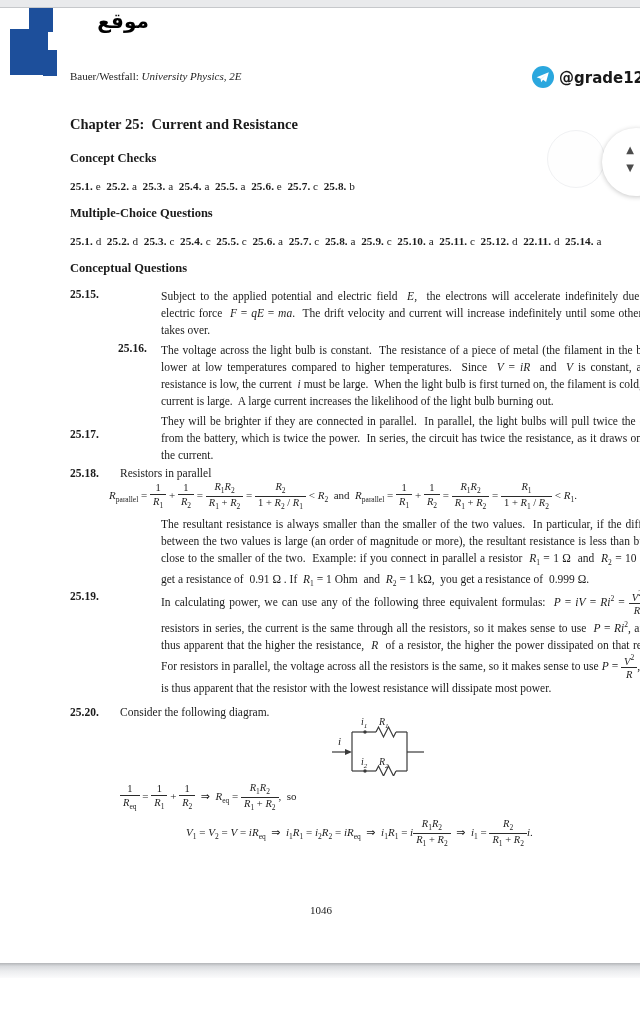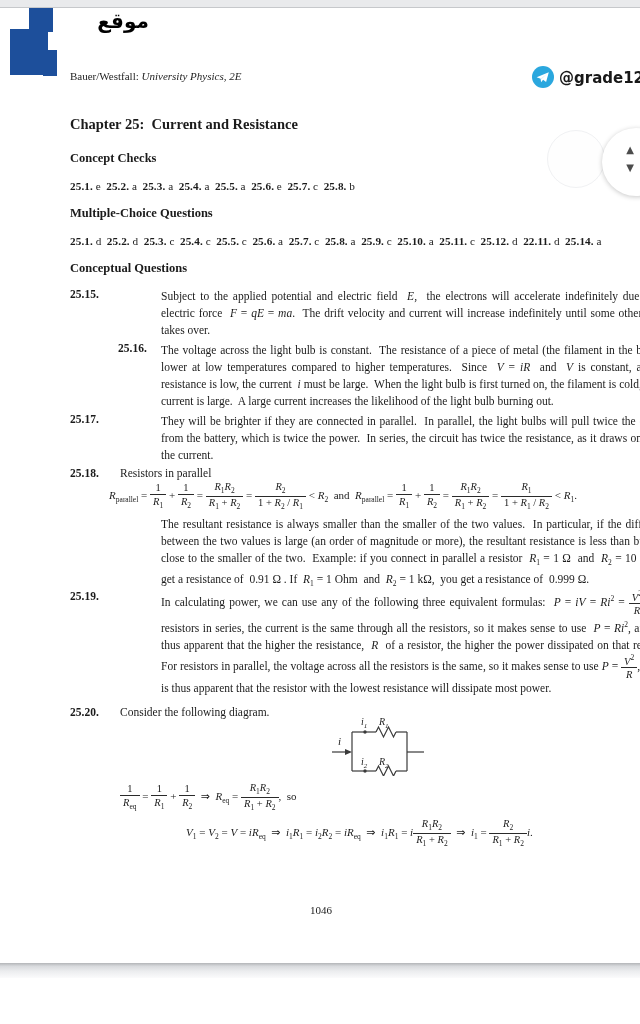--- a/index.html
+++ b/index.html
@@ -88,21 +88,21 @@
   <div class="abs answers" style="left:70px;top:235px;"><b>25.1.</b> d &nbsp;<b>25.2.</b> d &nbsp;<b>25.3.</b> c &nbsp;<b>25.4.</b> c &nbsp;<b>25.5.</b> c &nbsp;<b>25.6.</b> a &nbsp;<b>25.7.</b> c &nbsp;<b>25.8.</b> a &nbsp;<b>25.9.</b> c &nbsp;<b>25.10.</b> a &nbsp;<b>25.11.</b> c &nbsp;<b>25.12.</b> d &nbsp;<b>22.11.</b> d &nbsp;<b>25.14.</b> a</div>
 
   <div class="abs h2" style="left:70px;top:261px;">Conceptual Questions</div>
 
   <div class="abs num" style="left:70px;top:288px;">25.15.</div>
   <div class="abs body-text" style="left:120px;top:288px;">Subject to the applied potential and electric field&nbsp; <i>E</i>,&nbsp; the electrons will accelerate indefinitely due to the electric force&nbsp; <i>F</i> = <i>qE</i> = <i>ma</i>.&nbsp; The drift velocity and current will increase indefinitely until some other effect takes over.</div>
 
   <div class="abs num" style="left:70px;top:342px;margin-left:48px;">25.16.</div>
   <div class="abs body-text" style="left:120px;top:342px;">The voltage across the light bulb is constant.&nbsp; The resistance of a piece of metal (the filament in the bulb) is lower at low temperatures compared to higher temperatures.&nbsp; Since&nbsp; <i>V</i> = <i>iR</i>&nbsp; and&nbsp; <i>V</i> is constant, and the resistance is low, the current&nbsp; <i>i</i> must be large.&nbsp; When the light bulb is first turned on, the filament is cold, so the current is large.&nbsp; A large current increases the likelihood of the light bulb burning out.</div>
 
-  <div class="abs num" style="left:70px;top:413px;">25.17.</div>
+  <div class="abs num" style="left:70px;top:428px;">25.17.</div>
   <div class="abs body-text" style="left:120px;top:413px;">They will be brighter if they are connected in parallel.&nbsp; In parallel, the light bulbs will pull twice the current from the battery, which is twice the power.&nbsp; In series, the circuit has twice the resistance, as it draws only half the current.</div>
 
   <div class="abs num" style="left:70px;top:467px;">25.18.</div>
   <div class="abs lead-text" style="left:120px;top:467px;">Resistors in parallel</div>
   <div class="abs eqline" style="left:98px;top:481px;width:490px;text-align:center;"><i>R</i><sub>parallel</sub> = <span class="fr"><span class="nu">1</span><span class="de"><i>R</i><sub>1</sub></span></span> + <span class="fr"><span class="nu">1</span><span class="de"><i>R</i><sub>2</sub></span></span> = <span class="fr"><span class="nu"><i>R</i><sub>1</sub><i>R</i><sub>2</sub></span><span class="de"><i>R</i><sub>1</sub> + <i>R</i><sub>2</sub></span></span> = <span class="fr"><span class="nu"><i>R</i><sub>2</sub></span><span class="de">1 + <i>R</i><sub>2</sub> / <i>R</i><sub>1</sub></span></span> &lt; <i>R</i><sub>2</sub> &nbsp;and&nbsp; <i>R</i><sub>parallel</sub> = <span class="fr"><span class="nu">1</span><span class="de"><i>R</i><sub>1</sub></span></span> + <span class="fr"><span class="nu">1</span><span class="de"><i>R</i><sub>2</sub></span></span> = <span class="fr"><span class="nu"><i>R</i><sub>1</sub><i>R</i><sub>2</sub></span><span class="de"><i>R</i><sub>1</sub> + <i>R</i><sub>2</sub></span></span> = <span class="fr"><span class="nu"><i>R</i><sub>1</sub></span><span class="de">1 + <i>R</i><sub>1</sub> / <i>R</i><sub>2</sub></span></span> &lt; <i>R</i><sub>1</sub>.</div>
   <div class="abs body-text" style="left:120px;top:516px;">The resultant resistance is always smaller than the smaller of the two values.&nbsp; In particular, if the difference between the two values is large (an order of magnitude or more), the resultant resistance is less than but very close to the smaller of the two.&nbsp; Example: if you connect in parallel a resistor&nbsp; <i>R</i><sub>1</sub> = 1 Ω&nbsp; and&nbsp; <i>R</i><sub>2</sub> = 10 Ω, you get a resistance of&nbsp; 0.91 Ω . If&nbsp; <i>R</i><sub>1</sub> = 1 Ohm&nbsp; and&nbsp; <i>R</i><sub>2</sub> = 1 kΩ,&nbsp; you get a resistance of&nbsp; 0.999 Ω.</div>
 
   <div class="abs num" style="left:70px;top:590px;">25.19.</div>
   <div class="abs body-text" style="left:120px;top:590px;">In calculating power, we can use any of the following three equivalent formulas:&nbsp; <i>P</i> = <i>iV</i> = <i>Ri</i><sup>2</sup> = <span class="fr"><span class="nu"><i>V</i><sup>2</sup></span><span class="de"><i>R</i></span></span>.&nbsp; For resistors in series, the current is the same through all the resistors, so it makes sense to use&nbsp; <i>P</i> = <i>Ri</i><sup>2</sup>, and it is thus apparent that the higher the resistance,&nbsp; <i>R</i>&nbsp; of a resistor, the higher the power dissipated on that resistor.&nbsp; For resistors in parallel, the voltage across all the resistors is the same, so it makes sense to use <i>P</i> = <span class="fr"><span class="nu"><i>V</i><sup>2</sup></span><span class="de"><i>R</i></span></span>,&nbsp; and it is thus apparent that the resistor with the lowest resistance will dissipate most power.</div>
 

